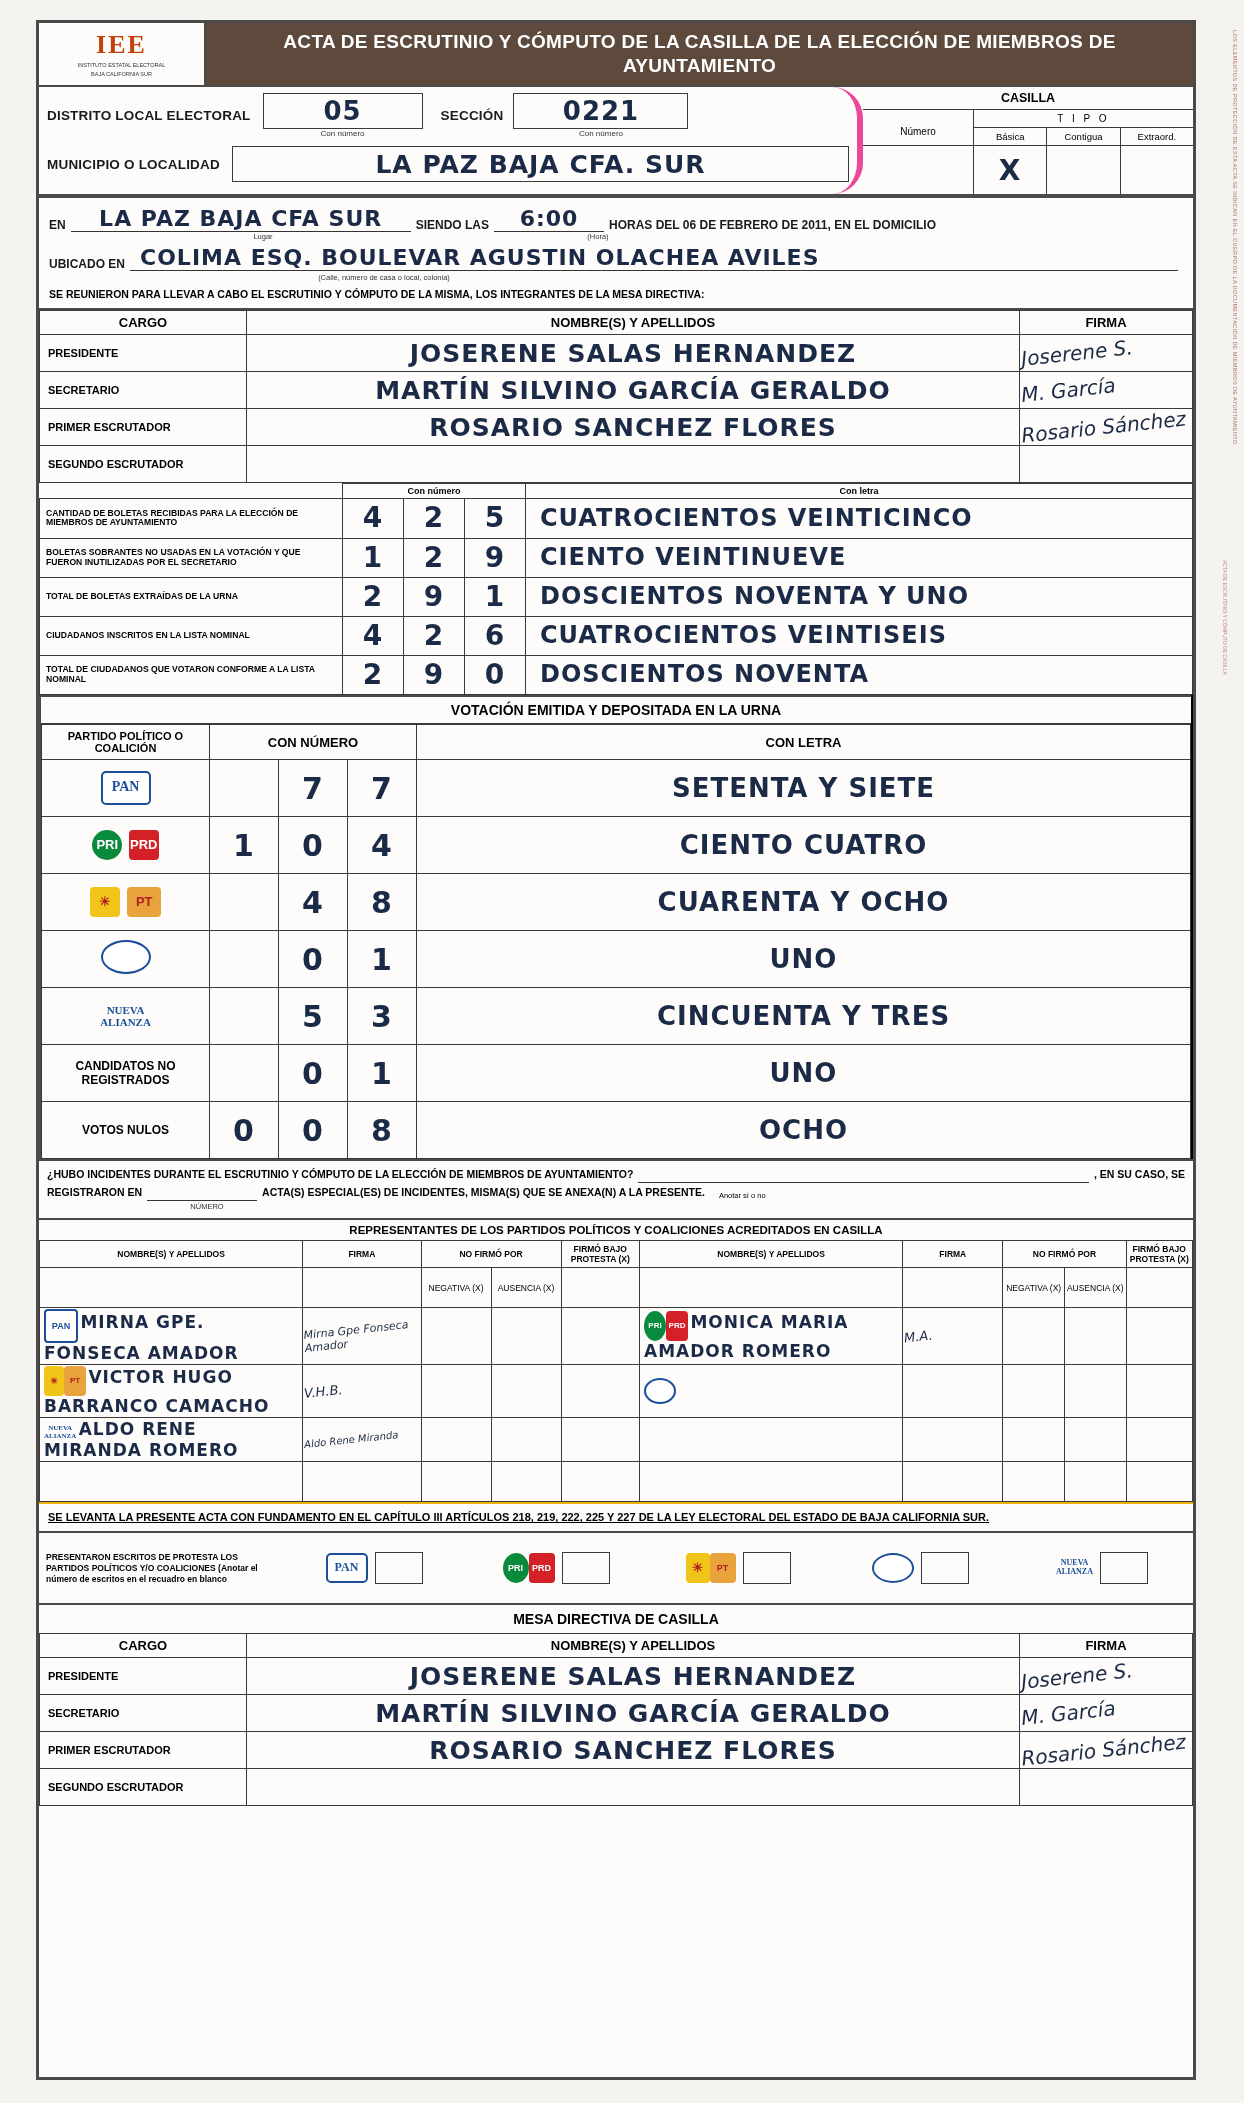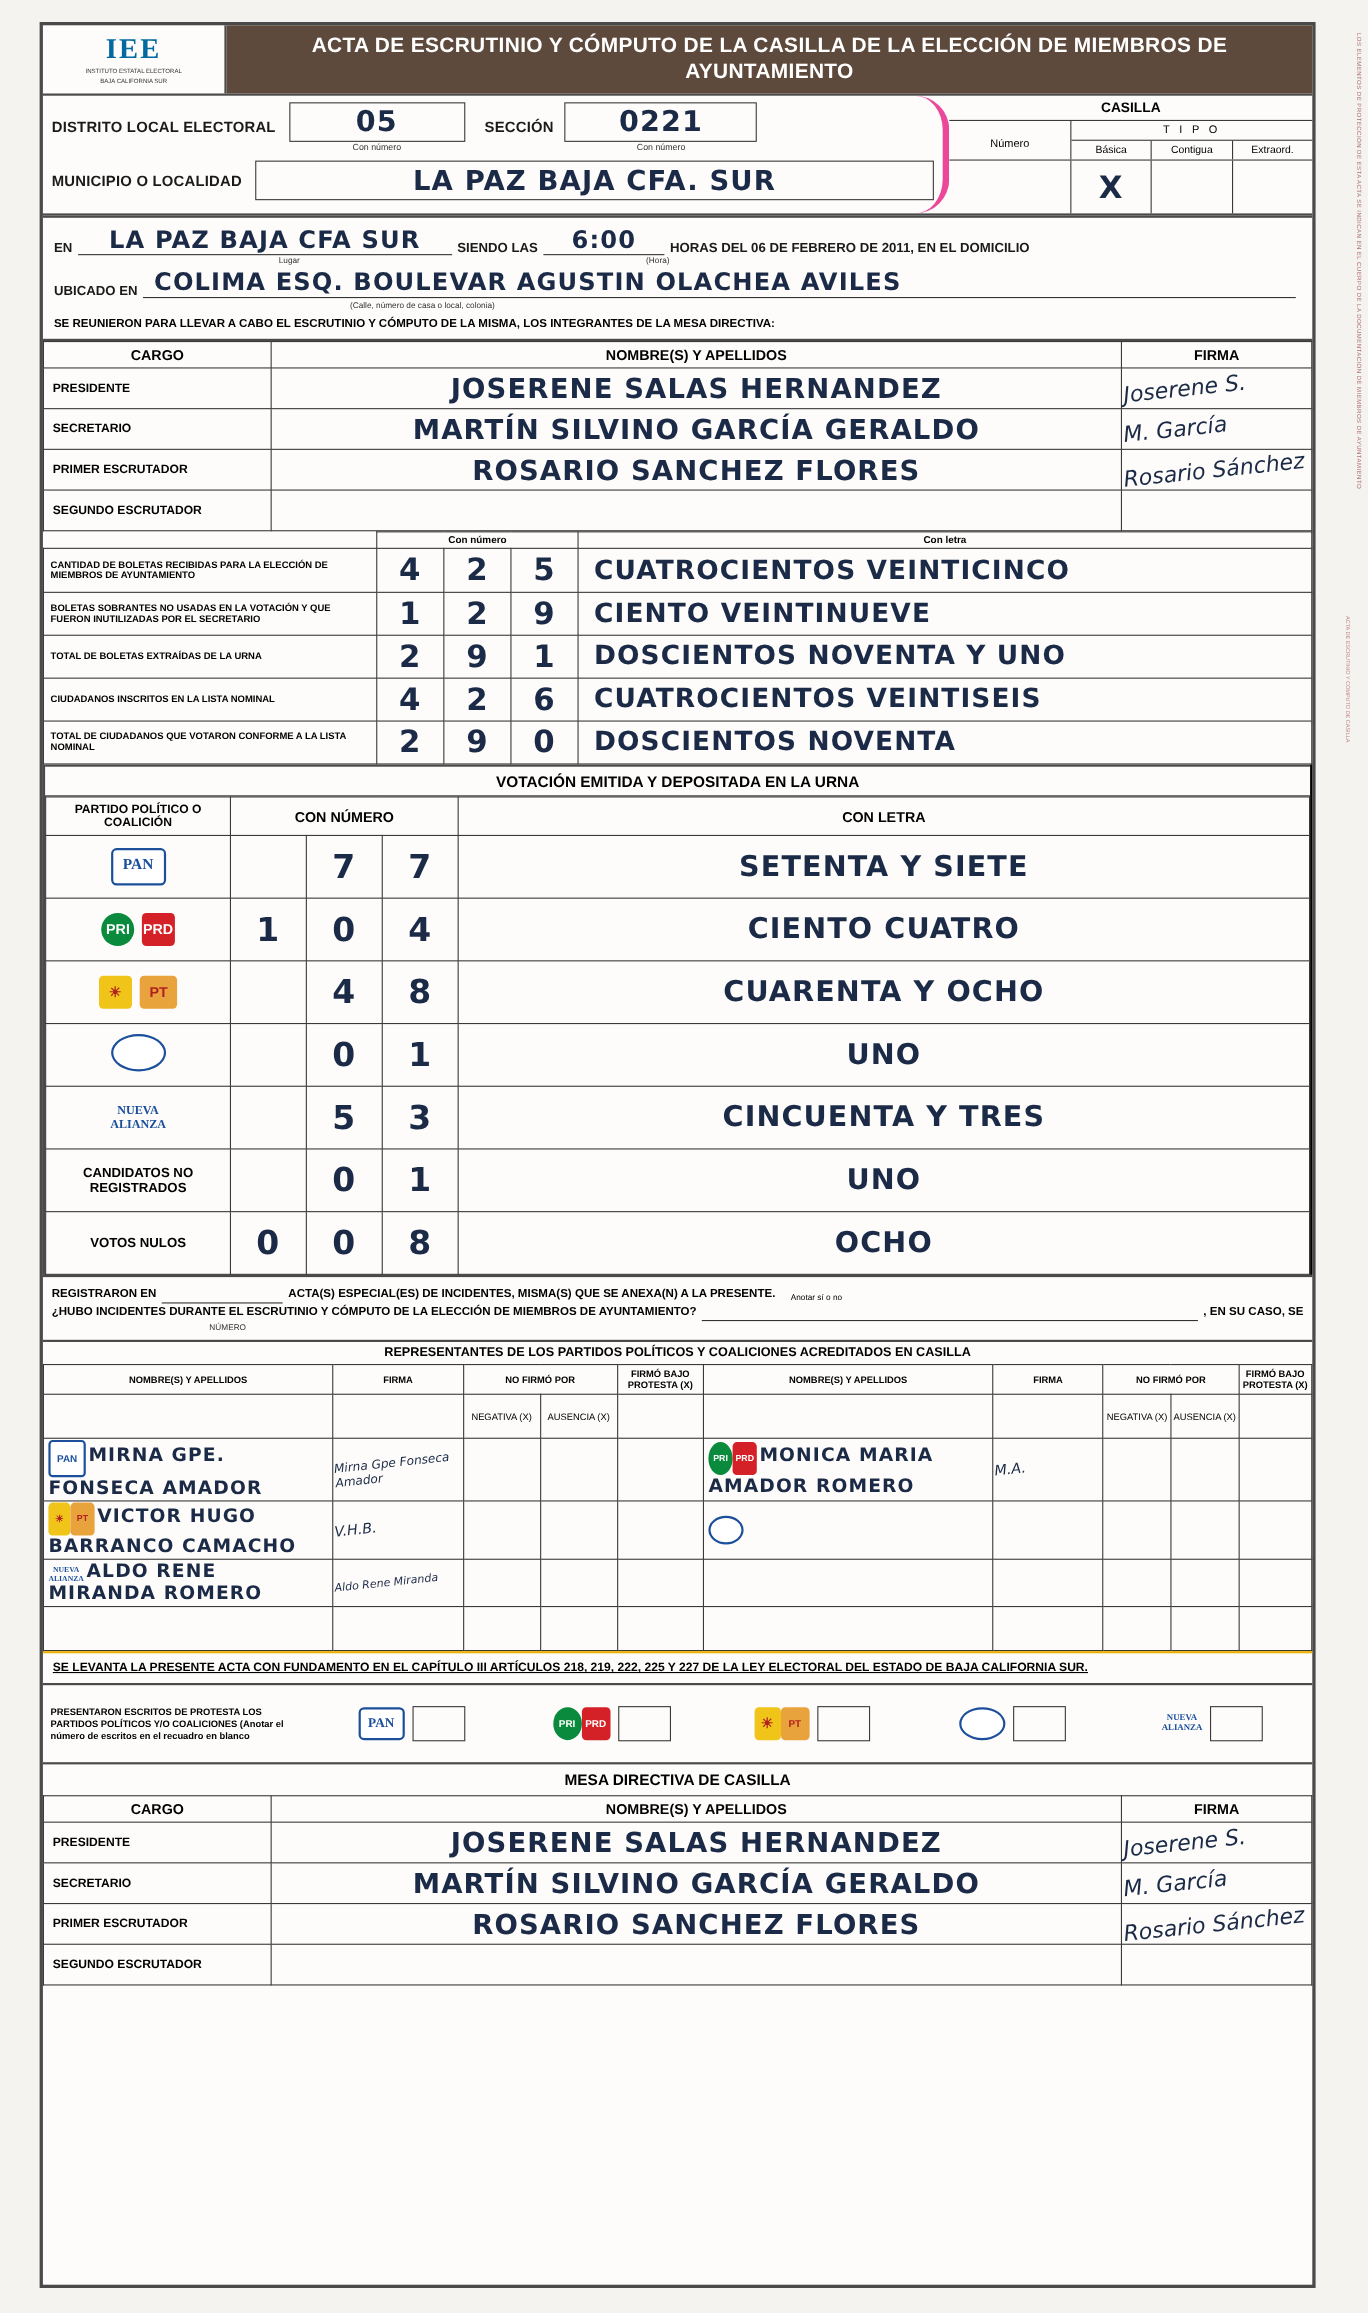--- a/index.html
+++ b/index.html
@@ -3,21 +3,21 @@
 <meta charset="utf-8">
 <style>
   html,body{margin:0;padding:0;background:#f3f1ee;}
   body{width:1244px;height:2103px;font-family:"Liberation Sans",sans-serif;}
   .page{position:relative;width:1244px;height:2103px;background:#f5f3f0;overflow:hidden;}
   .sheet{position:absolute;left:36px;top:20px;width:1160px;height:2060px;background:#fdfcfa;border:3px solid #4a4a4a;box-sizing:border-box;}
   .hand{font-family:"DejaVu Sans",sans-serif;color:#1b2a46;font-weight:600;letter-spacing:1px;}
   
   .hdr{display:flex;border-bottom:2px solid #4a4a4a;height:62px;}
   .logo{width:165px;border-right:2px solid #4a4a4a;display:flex;flex-direction:column;align-items:center;justify-content:center;}
-  .logo .mark{font-family:"Liberation Serif",serif;font-size:26px;font-weight:bold;color:#0369a1;letter-spacing:2px;}
+  .logo .mark{font-family:"Liberation Serif",serif;font-size:26px;font-weight:bold;color:#c2410c;letter-spacing:2px;}
   .logo .sub{font-size:5.5px;color:#333;text-align:center;line-height:1.25;margin-top:2px;}
   .hdr-title{flex:1;background:#5d4a3c;color:#fff;display:flex;align-items:center;justify-content:center;text-align:center;font-size:19px;font-weight:bold;line-height:1.25;letter-spacing:.3px;}
   
   .row-flex{display:flex;}
   .lblock{flex:1;border-right:6px solid #ec4899;border-radius:31px;}
   .lrow{display:flex;align-items:center;padding:6px 8px;}
   .lrow .cap{font-size:13.5px;font-weight:bold;color:#1a1a1a;letter-spacing:.2px;}
   .boxline{border:1.5px solid #3a3a3a;height:34px;display:flex;align-items:center;justify-content:center;}
   .undercap{font-size:8px;text-align:center;color:#333;}
   .casilla{width:330px;}
@@ -301,30 +301,30 @@
           <td class="n hand">0</td>
           <td class="n hand">0</td>
           <td class="n hand">8</td>
           <td class="letra hand">OCHO</td>
         </tr>
       </tbody>
         </table>
     </div>
 
     <div class="incid" style="border-top:2px solid #4a4a4a;border-bottom:2px solid #4a4a4a;">
+      <div style="display:flex;align-items:flex-end;">
+        <span>¿HUBO INCIDENTES DURANTE EL ESCRUTINIO Y CÓMPUTO DE LA ELECCIÓN DE MIEMBROS DE AYUNTAMIENTO?</span>
+        <span class="fill hand" style="min-width:90px;"></span>
+        <span>, EN SU CASO, SE</span>
+      </div>
       <div style="display:flex;align-items:flex-end;margin-top:2px;">
         <span>REGISTRARON EN</span>
         <span class="fill hand" style="max-width:110px;"></span>
         <span>ACTA(S) ESPECIAL(ES) DE INCIDENTES, MISMA(S) QUE SE ANEXA(N) A LA PRESENTE.</span>
         <span style="font-size:7.5px;font-weight:normal;margin-left:14px;">Anotar sí o no</span>
-      </div>
-      <div style="display:flex;align-items:flex-end;">
-        <span>¿HUBO INCIDENTES DURANTE EL ESCRUTINIO Y CÓMPUTO DE LA ELECCIÓN DE MIEMBROS DE AYUNTAMIENTO?</span>
-        <span class="fill hand" style="min-width:90px;"></span>
-        <span>, EN SU CASO, SE</span>
       </div>
       <div class="tiny" style="width:120px;margin-left:100px;">NÚMERO</div>
     </div>
 
     <div class="repttl">REPRESENTANTES DE LOS PARTIDOS POLÍTICOS Y COALICIONES ACREDITADOS EN CASILLA</div>
     <table class="rt">
       <tbody>
           <tr>
         <th style="width:215px;">NOMBRE(S) Y APELLIDOS</th>
         <th style="width:95px;">FIRMA</th>

